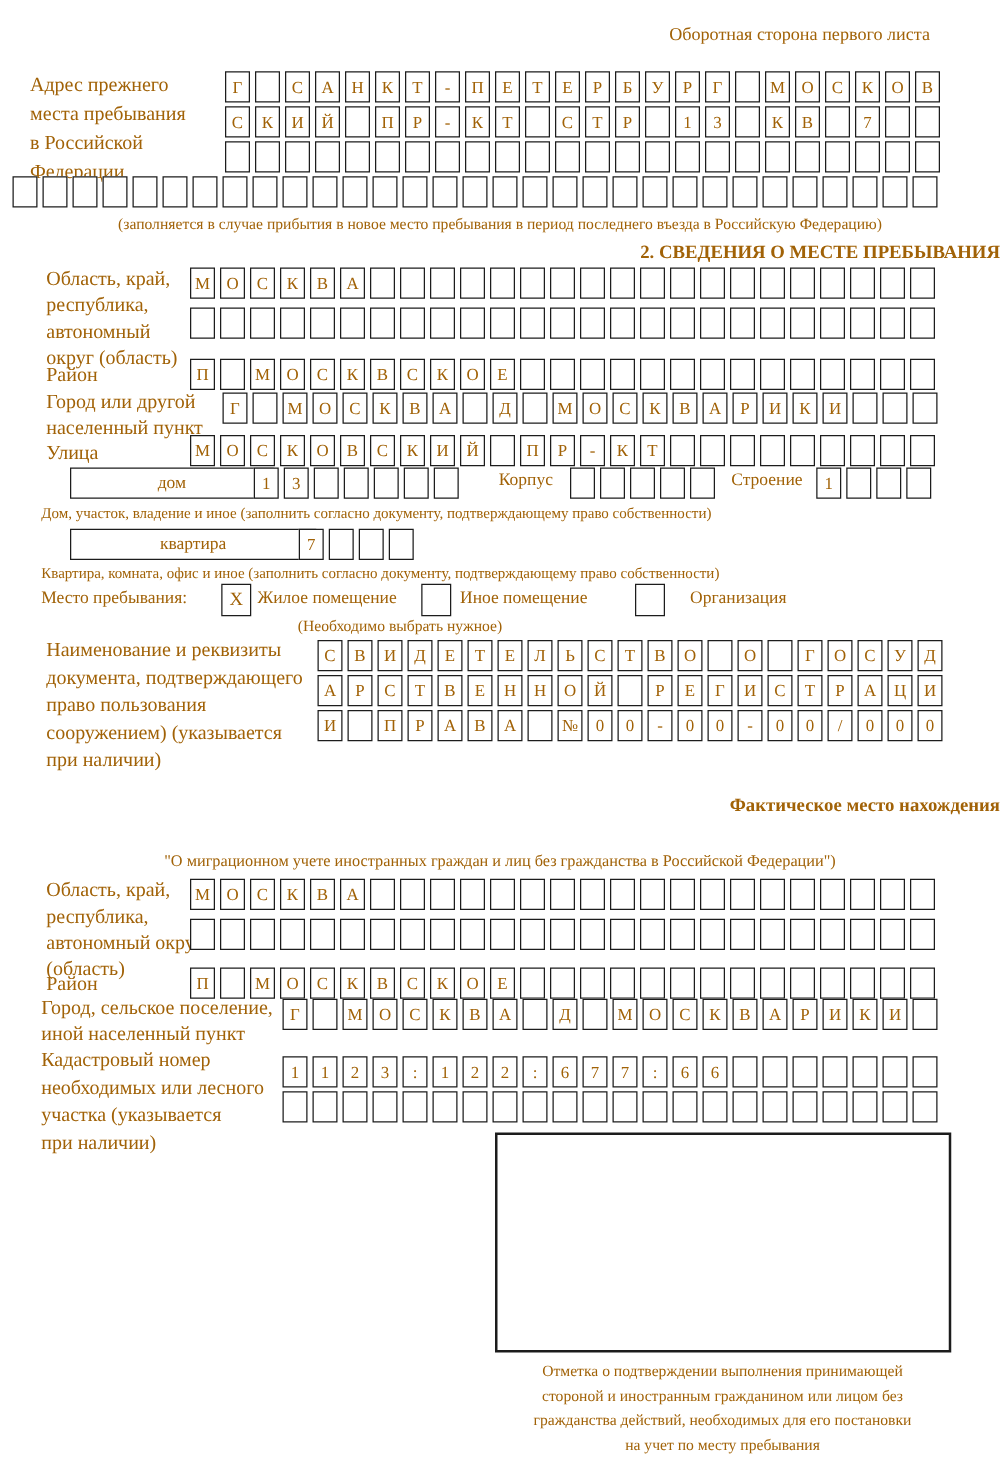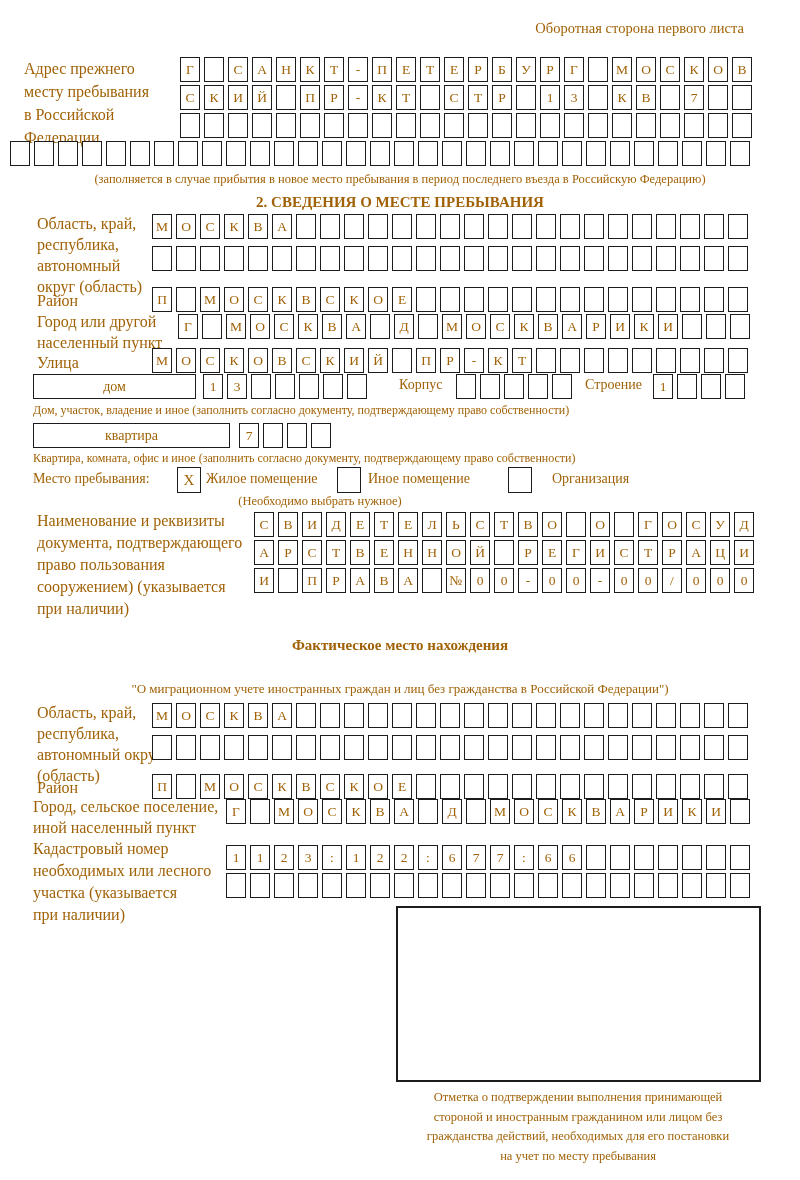--- a/index.html
+++ b/index.html
@@ -12,45 +12,45 @@
   .label.lh22 { line-height:22px; }
   .label.lh23 { line-height:23px; }
   .cellrow { position:absolute; display:flex; gap:4px; }
   .cell {
     box-sizing:border-box; flex:0 0 20px; width:20px; height:25px;
     border:1.6px solid #1c1c1c; display:flex; align-items:center; justify-content:center;
     font-size:13.5px; background:#fff;
   }
   .caption { position:absolute; left:0; width:800px; text-align:center; font-size:12.5px; }
   .caption-left { position:absolute; font-size:12px; white-space:nowrap; }
-  .section-title { position:absolute; left:0; width:800px; text-align:center; font-weight:bold; font-size:15px; }
+  .section-title { position:absolute; left:0; width:800px; text-align:right; font-weight:bold; font-size:15px; }
   .fieldbox {
     position:absolute; box-sizing:border-box; height:25px; border:1.7px solid #1c1c1c;
-    display:flex; align-items:center; justify-content:center; font-size:14px; background:#fff;
+    display:flex; align-items:center; justify-content:center; font-size:14px; background:#fff;margin-left:23px;
   }
   .checkbox {
     position:absolute; box-sizing:border-box; width:24px; height:26px; border:1.7px solid #1c1c1c;
     display:flex; align-items:center; justify-content:center; font-size:15px; background:#fff;
   }
   .inline-label { position:absolute; font-size:14px; white-space:nowrap; }
   .stamp-box { position:absolute; left:396px; top:906px; width:361px; height:172px; border:2px solid #1c1c1c; background:#fff; }
   .stamp-caption { position:absolute; left:394px; top:1088px; width:368px; text-align:center; font-size:12.5px; line-height:19.5px; }
   .note-center { position:absolute; left:100px; top:494px; width:440px; text-align:center; font-size:12.5px; }
   .fact-note { position:absolute; left:0; width:800px; text-align:center; font-size:13px; }
 </style>
 </head>
 <body>
 
 <div class="page">
 
   <div class="header-note">Оборотная сторона первого листа</div>
 
   <div class="label lh23" style="left:24px; top:57px;">
     <div>Адрес прежнего</div>
-    <div>месту пребывания</div>
+    <div>места пребывания</div>
     <div>в Российской</div>
     <div>Федерации</div>
   </div>
   <div class="cellrow" style="left:180px; top:57px;">
       <span class="cell">Г</span>
       <span class="cell"></span>
       <span class="cell">С</span>
       <span class="cell">А</span>
       <span class="cell">Н</span>
       <span class="cell">К</span>

